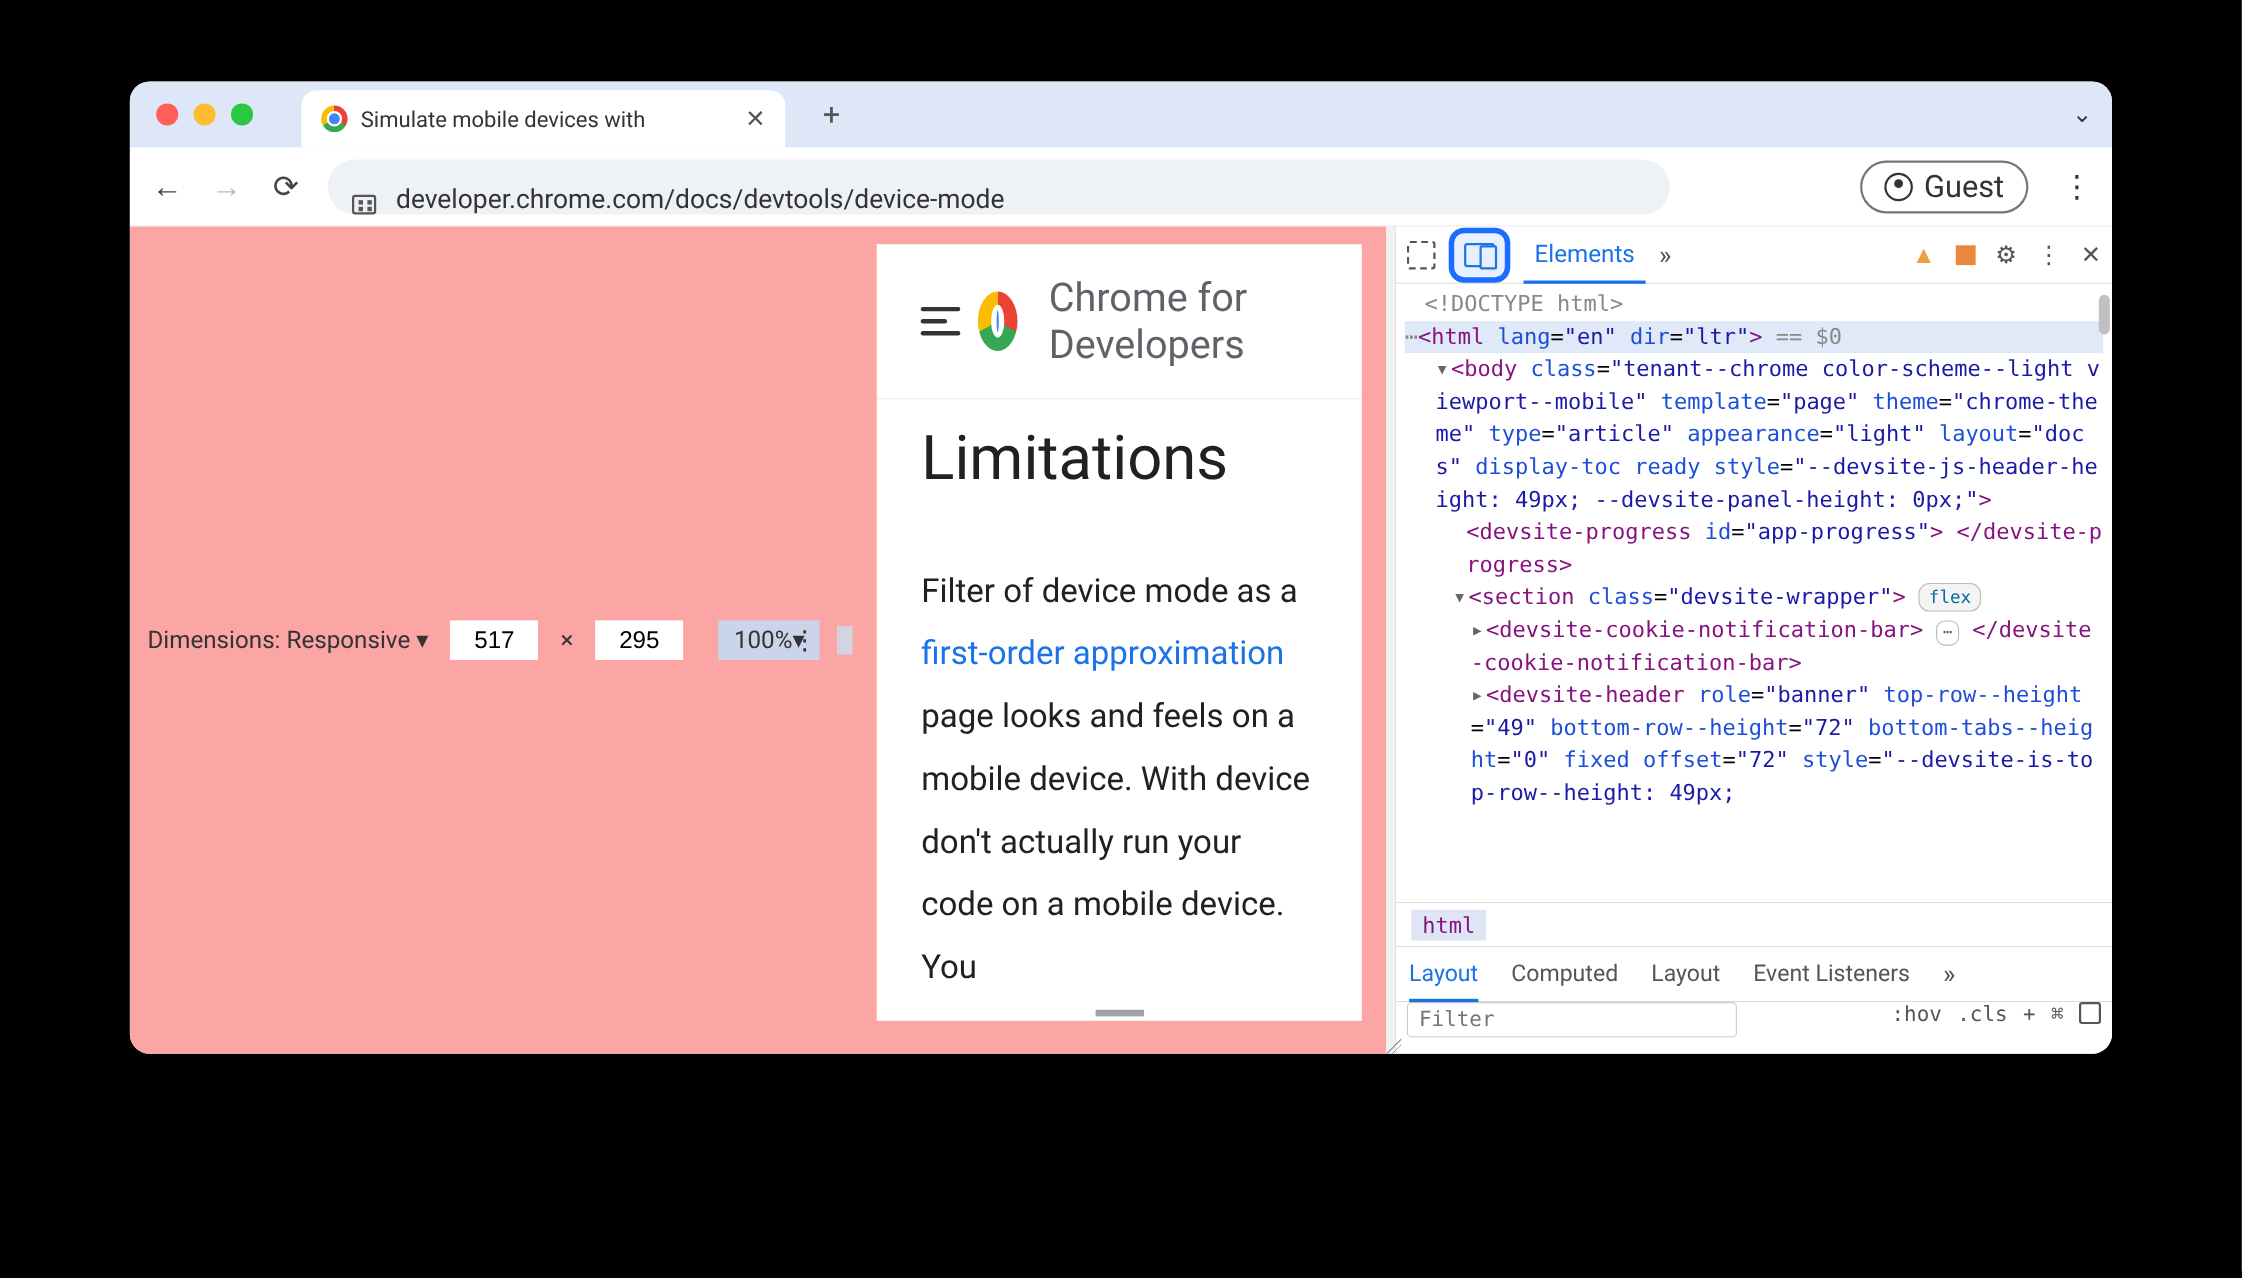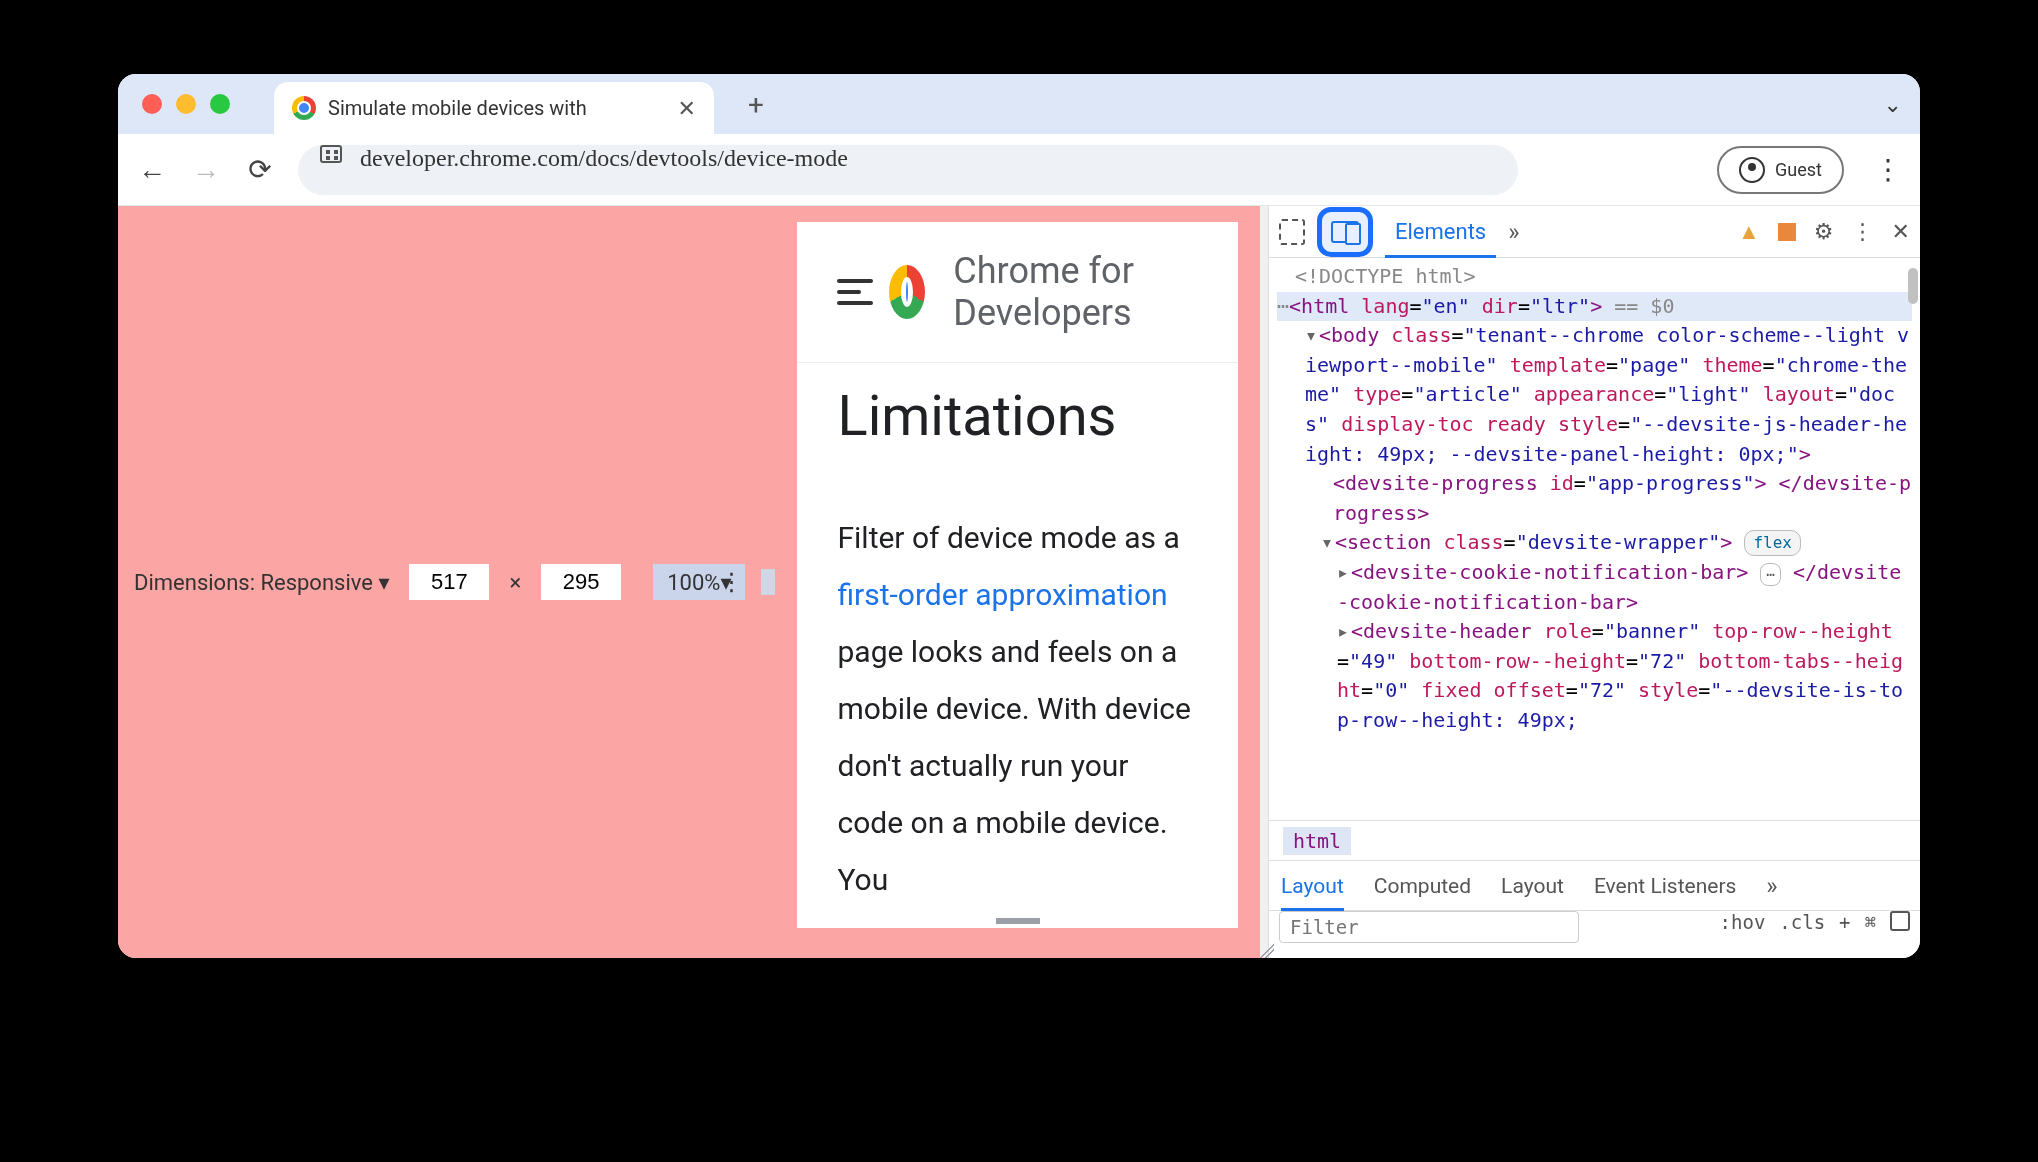--- a/index.html
+++ b/index.html
@@ -12,25 +12,25 @@
 .tab { position: absolute; left: 156px; top: 8px; height: 52px; background: #fff; border-radius: 14px 14px 0 0; display: flex; align-items: center; padding: 0 18px; gap: 12px; width: 440px; }
 .chrome-logo-sm { width: 24px; height: 24px; border-radius: 50%; background: conic-gradient(#ea4335 0 120deg,#34a853 120deg 240deg,#fbbc05 240deg 360deg); position: relative; }
 .chrome-logo-sm::after { content:""; position:absolute; inset:5px; border-radius:50%; background:#4285f4; border:2px solid #fff; }
 .tab-title { font-size: 20px; color: #333; white-space: nowrap; overflow: hidden; }
 .tab-close { margin-left: auto; font-size: 22px; color: #555; }
 .new-tab { position: absolute; left: 630px; font-size: 28px; color: #555; }
 .window-menu { position: absolute; right: 18px; font-size: 22px; color: #333; }
 .toolbar { height: 72px; background: #fff; display: flex; align-items: center; padding: 0 18px; gap: 22px; border-bottom: 1px solid #e5e8ed; }
 .nav-btn { font-size: 28px; color: #444; width: 32px; text-align: center; }
 .nav-btn.fwd { color: #bbb; }
-.omnibox { flex: 1; max-width: 1220px; height: 50px; background: #eef1f6; border-radius: 25px; display: flex; align-items: flex-start; padding: 0 22px; gap: 18px; font-family: Liberation Serif, serif; }
+.omnibox { flex: 1; max-width: 1220px; height: 50px; background: #eef1f6; border-radius: 25px; display: flex; align-items: flex-end; padding: 0 22px; gap: 18px; }
 .siteset-icon { width: 22px; height: 18px; border: 2px solid #555; border-radius: 3px; position: relative; }
 .siteset-icon::after { content:""; position:absolute; left:4px; top:3px; width:4px; height:4px; background:#555; box-shadow: 8px 0 #555, 0 6px #555, 8px 6px #555; }
 .url { font-size: 24px; color: #333; }
-.profile-chip { height: 48px; border: 2px solid #777; border-radius: 24px; display: flex; align-items: center; padding: 0 20px; gap: 10px; font-size: 18px; color: #333; margin-left: auto; text-align: right; }
+.profile-chip { height: 48px; border: 2px solid #777; border-radius: 24px; display: flex; align-items: center; padding: 0 20px; gap: 10px; font-size: 28px; color: #333; margin-left: auto; text-align: right; }
 .avatar { width: 26px; height: 26px; border: 2px solid #333; border-radius: 50%; position: relative; }
 .avatar::after { content:""; position:absolute; top:4px; left:7px; width:8px; height:8px; border-radius:50%; background:#333; }
 .kebab { font-size: 28px; color: #333; margin-left: 8px; }
 .content-area { display: flex; height: calc(100% - 132px); }
 .left-pane { flex: 1; display: flex; background: #fca5a5; position: relative; align-items: center; }
 .devbar { height: 52px; display: flex; align-items: center; padding: 0 16px; gap: 14px; font-size: 22px; color: #333; position: relative; }
 .dims-label { font-size: 22px; }
 .dim-input { width: 80px; height: 36px; background: #fff; border: none; text-align: center; font-size: 22px; margin: 0 6px; }
 .zoom-box { background: #cad5eb; height: 36px; padding: 0 14px; display: flex; align-items: center; font-size: 22px; margin-left: 12px; }
 .devbar-kebab { position: absolute; right: 18px; font-size: 24px; }
@@ -59,21 +59,21 @@
 .device-icon::after { content:""; position:absolute; right:-4px; bottom:-4px; width:12px; height:18px; border:2.5px solid #1a73e8; border-radius:2px; background:#e8f0ff; }
 .dt-tab-label { font-size: 22px; color: #1a73e8; padding: 0 10px; position: relative; line-height: 51px; }
 .dt-tab-label.active::after { content:""; position:absolute; bottom: -1px; left:0; right:0; height: 3px; background:#1a73e8; }
 .chev2 { font-size: 24px; color: #555; }
 .dt-right { position: absolute; right: 10px; display: flex; align-items: center; gap: 18px; font-size: 22px; }
 .warn-tri { color: #e8a33d; }
 .warn-sq { width: 18px; height: 18px; background: #e8883d; }
 .gear, .kebab-sm, .close-x { color: #555; font-size: 22px; }
 .dom-tree { flex: 1; overflow: auto; font-family: Menlo, Consolas, monospace; font-size: 20px; line-height: 1.48; padding: 4px 8px; }
 .dom-tree .t { color: #881280; }
-.dom-tree .a { color: #be185d; }
+.dom-tree .a { color: #1d4ed8; }
 .dom-tree .v { color: #1a1aa6; }
 .dom-tree .gray { color: #888; }
 .dom-tree .sel { color: #888; }
 .dom-tree .row { white-space: pre-wrap; word-break: break-all; }
 .dom-tree .hl { background: #e0e9f7; }
 .expand { color: #666; display: inline-block; width: 14px; }
 .pill { display: inline-block; border: 1px solid #bbb; border-radius: 10px; padding: 0 8px; font-size: 16px; color: #0369a1; background: #f4f4f4; vertical-align: 1px; }
 .ellipsis-pill { display: inline-block; border: 1px solid #bbb; border-radius: 8px; padding: 0 5px; font-size: 14px; color: #555; }
 .breadcrumb { height: 40px; border-top: 1px solid #ddd; padding: 0 14px; display: flex; align-items: center; }
 .breadcrumb span { background: #dee6f5; color: #881280; padding: 2px 10px; font-family: Menlo, monospace; font-size: 20px; }

